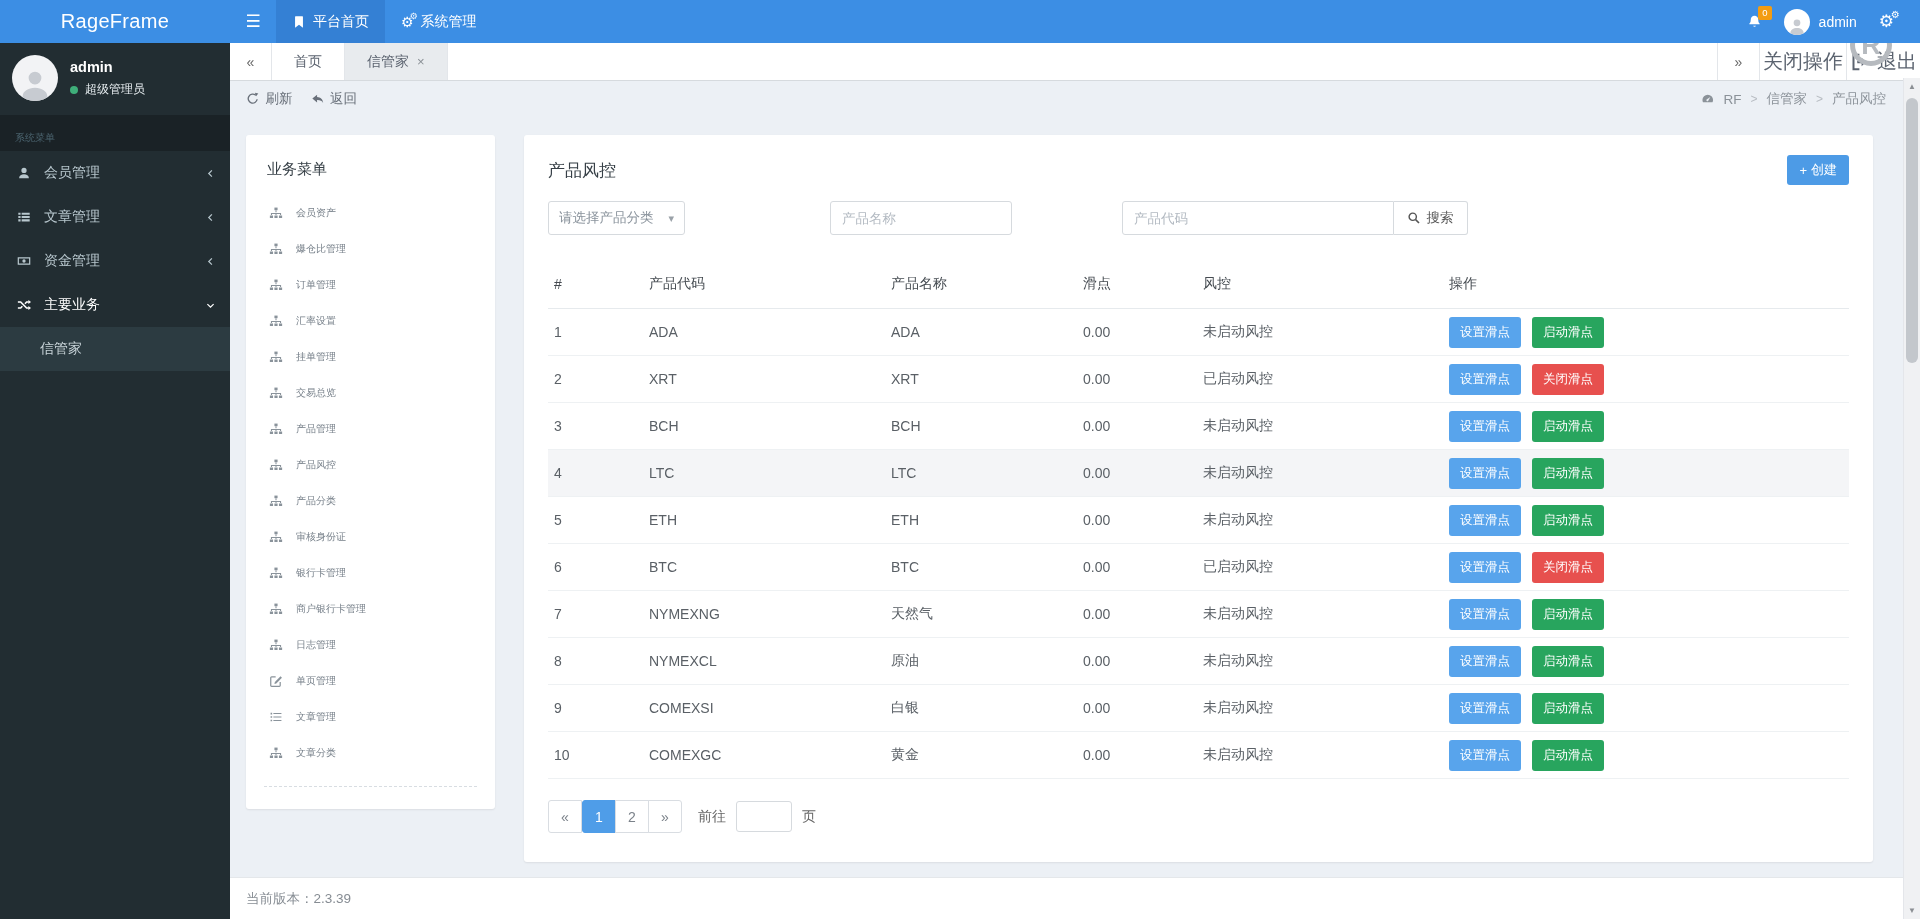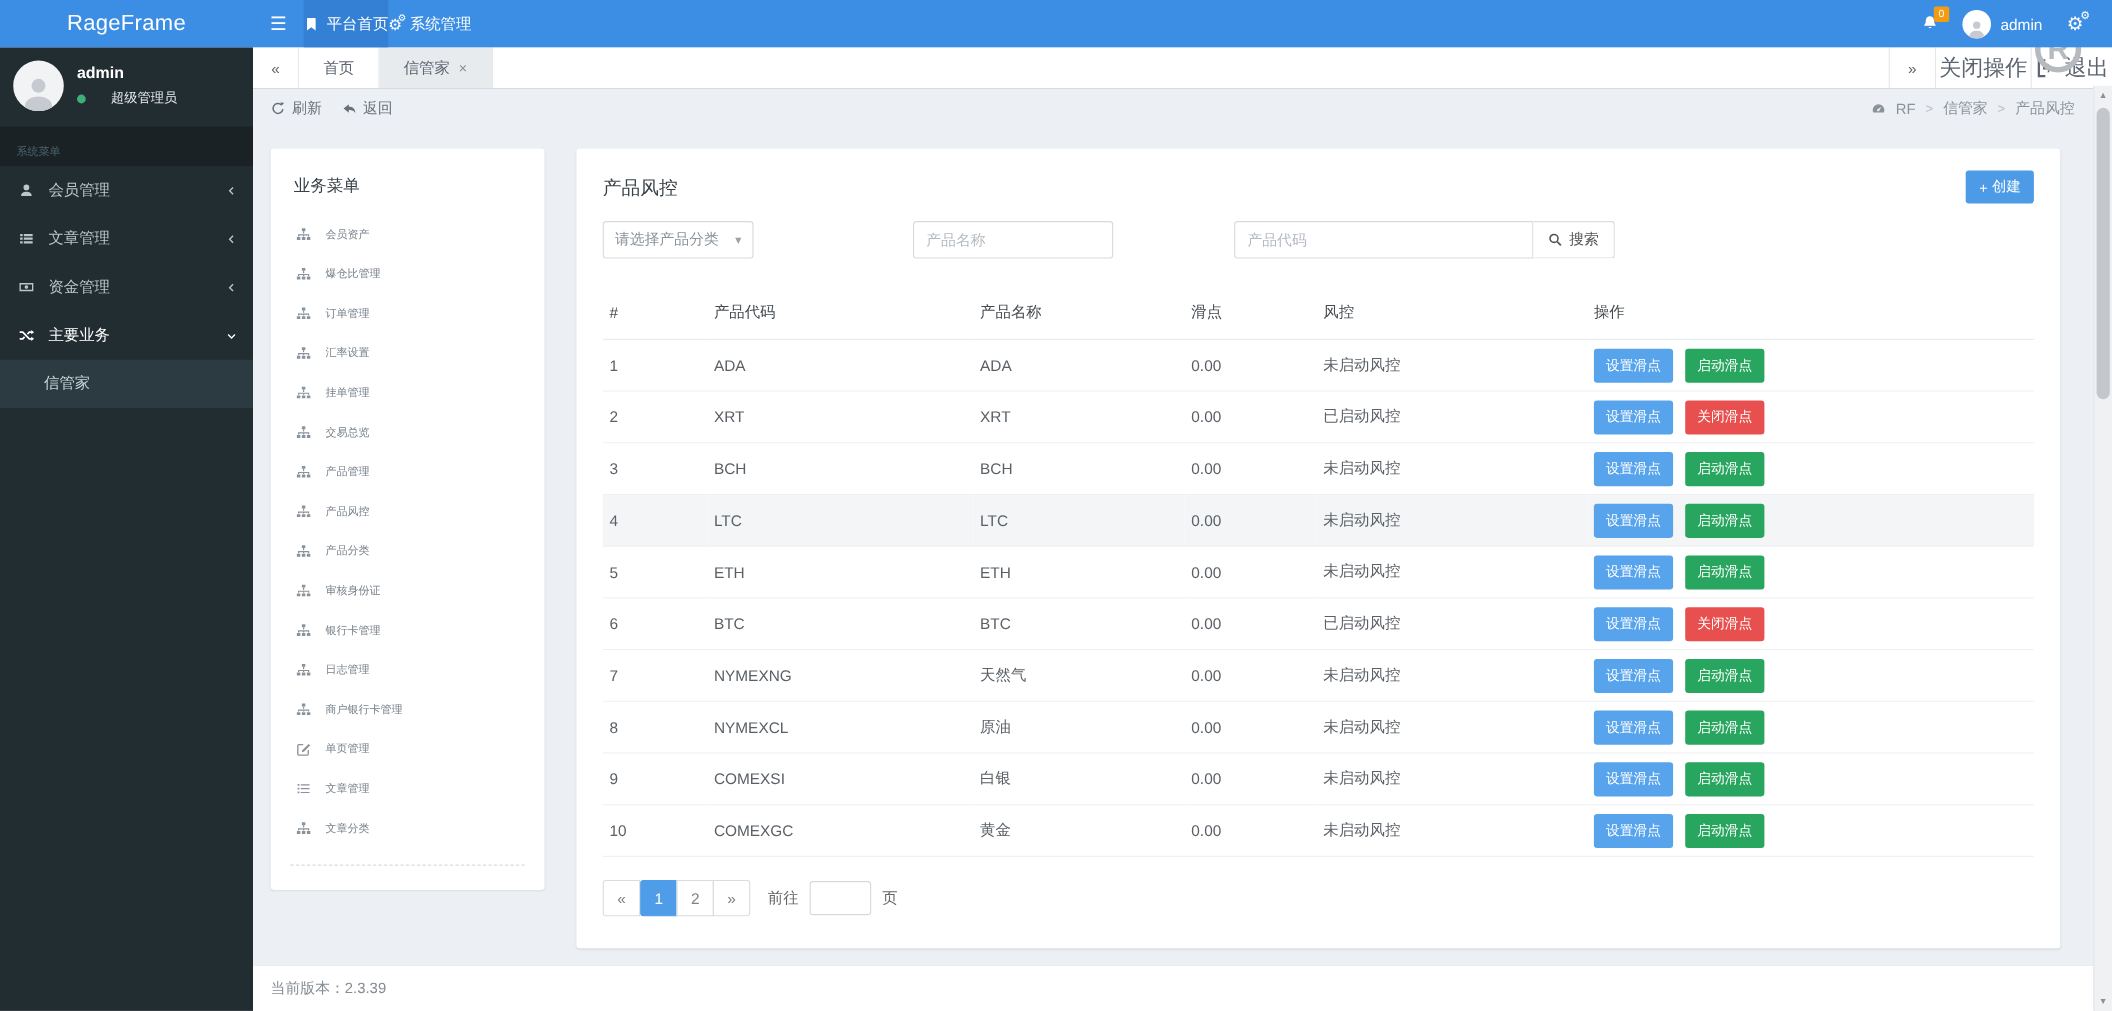--- a/index.html
+++ b/index.html
@@ -11,39 +11,39 @@
   html,body{width:1920px;height:919px;overflow:hidden;}
   body{font-family:"Liberation Sans","DejaVu Sans",sans-serif;font-size:14px;background:var(--page);position:relative;color:#555;}
   .ic{display:inline-flex;align-items:center;justify-content:center;vertical-align:-2px;}
   .ic svg{width:1em;height:1em;}
 
   
   .navbar{position:absolute;left:0;top:0;right:0;height:43px;background:var(--navbar);display:flex;align-items:stretch;z-index:30;color:#fff;}
   .brand{width:230px;display:flex;align-items:center;justify-content:center;font-size:20px;letter-spacing:.3px;}
   .hamburger{width:46px;display:flex;align-items:center;justify-content:center;font-size:17px;cursor:pointer;}
   .nav-items{display:flex;align-items:stretch;}
-  .nav-item{display:flex;align-items:center;gap:7px;padding:0 0;font-size:14px;cursor:pointer;color:#fff;text-decoration:none;}
+  .nav-item{display:flex;align-items:center;gap:7px;padding:0 16px;font-size:14px;cursor:pointer;color:#fff;text-decoration:none;}
   .nav-item.active{background:var(--navbar-active);}
   .nav-right{margin-left:auto;display:flex;align-items:center;gap:22px;padding-right:26px;}
   .bell-wrap{position:relative;font-size:15px;cursor:pointer;}
   .nav-badge{position:absolute;top:-7px;right:-10px;background:var(--badge);color:#fff;font-size:9.5px;line-height:1;padding:2px 4px;border-radius:2px;}
   .nav-user{display:flex;align-items:center;gap:9px;cursor:pointer;}
   .avatar-sm{width:26px;height:26px;border-radius:50%;background:#fff;display:flex;align-items:flex-end;justify-content:center;overflow:hidden;}
   .avatar-sm svg{width:18px;height:18px;fill:#c7cbd1;}
   .gear-glyph{font-size:17px;cursor:pointer;position:relative;line-height:1;}
   .gear-glyph .g2{position:absolute;font-size:10px;right:-6px;top:-3px;}
 
   
   .sidebar{position:absolute;left:0;top:43px;bottom:0;width:230px;background:var(--sidebar);z-index:25;}
   .user-panel{display:flex;gap:12px;padding:12px 12px 14px;}
   .avatar-lg{width:46px;height:46px;border-radius:50%;background:#f2f3f5;display:flex;align-items:flex-end;justify-content:center;overflow:hidden;flex:none;}
   .avatar-lg svg{width:34px;height:34px;fill:#c7cbd1;}
   .user-meta{padding-top:4px;}
   .user-name{color:#fff;font-weight:bold;font-size:14.5px;margin-bottom:6px;}
-  .user-status{display:flex;align-items:center;gap:23px;color:#e8eef1;font-size:12px;}
+  .user-status{display:flex;align-items:center;gap:7px;color:#e8eef1;font-size:12px;}
   .dot{width:8px;height:8px;border-radius:50%;background:#3fae7a;flex:none;}
   .side-header{color:#4b646f;font-size:10px;padding:16px 15px 6px;background:#1a2226;}
   .side-item{display:flex;align-items:center;gap:10px;padding:0 14px;height:44px;color:#b8c7ce;font-size:14px;cursor:pointer;text-decoration:none;}
   .side-item .ic{font-size:14px;width:20px;}
   .side-item .lbl{flex:1;}
   .side-item .chev{font-size:11px;color:#b8c7ce;width:auto;}
   .side-item.active{color:#fff;}
   .side-item.active .chev{color:#fff;}
   .submenu{background:var(--submenu);padding:4px 0;}
   .sub-item{display:block;padding:9px 14px 9px 40px;color:#97a8b0;font-size:14px;cursor:pointer;text-decoration:none;}
@@ -415,31 +415,31 @@
           <span>银行卡管理</span>
         </a>
         <a class="pm-item">
           <span class="ic ">
             <svg viewBox="0 0 16 16">
               <path fill="currentColor" d="M6.2 1.8h3.6v3H6.2z"></path>
               <path fill="none" stroke="currentColor" stroke-width="1.2" d="M8 4.8v2.4M2.8 10.2V8.6h10.4v1.6M8 8.6v1.6"></path>
               <path fill="currentColor" d="M1 10.8h3.6v3H1zM6.2 10.8h3.6v3H6.2zM11.4 10.8H15v3h-3.6z"></path>
             </svg>
           </span>
+          <span>商户银行卡管理</span>
+        </a>
+        <a class="pm-item">
+          <span class="ic ">
+            <svg viewBox="0 0 16 16">
+              <path fill="currentColor" d="M6.2 1.8h3.6v3H6.2z"></path>
+              <path fill="none" stroke="currentColor" stroke-width="1.2" d="M8 4.8v2.4M2.8 10.2V8.6h10.4v1.6M8 8.6v1.6"></path>
+              <path fill="currentColor" d="M1 10.8h3.6v3H1zM6.2 10.8h3.6v3H6.2zM11.4 10.8H15v3h-3.6z"></path>
+            </svg>
+          </span>
           <span>日志管理</span>
-        </a>
-        <a class="pm-item">
-          <span class="ic ">
-            <svg viewBox="0 0 16 16">
-              <path fill="currentColor" d="M6.2 1.8h3.6v3H6.2z"></path>
-              <path fill="none" stroke="currentColor" stroke-width="1.2" d="M8 4.8v2.4M2.8 10.2V8.6h10.4v1.6M8 8.6v1.6"></path>
-              <path fill="currentColor" d="M1 10.8h3.6v3H1zM6.2 10.8h3.6v3H6.2zM11.4 10.8H15v3h-3.6z"></path>
-            </svg>
-          </span>
-          <span>商户银行卡管理</span>
         </a>
         <a class="pm-item">
           <span class="ic ">
             <svg viewBox="0 0 16 16">
               <path fill="none" stroke="currentColor" stroke-width="1.4" d="M12.8 9v4.2a1 1 0 0 1-1 1H3a1 1 0 0 1-1-1V4.4a1 1 0 0 1 1-1h4.6"></path>
               <path fill="currentColor" d="M6.7 9.2 13.2 2.7l1.6 1.6-6.5 6.5-2.1.5z"></path>
             </svg>
           </span>
           <span>单页管理</span>
         </a>

